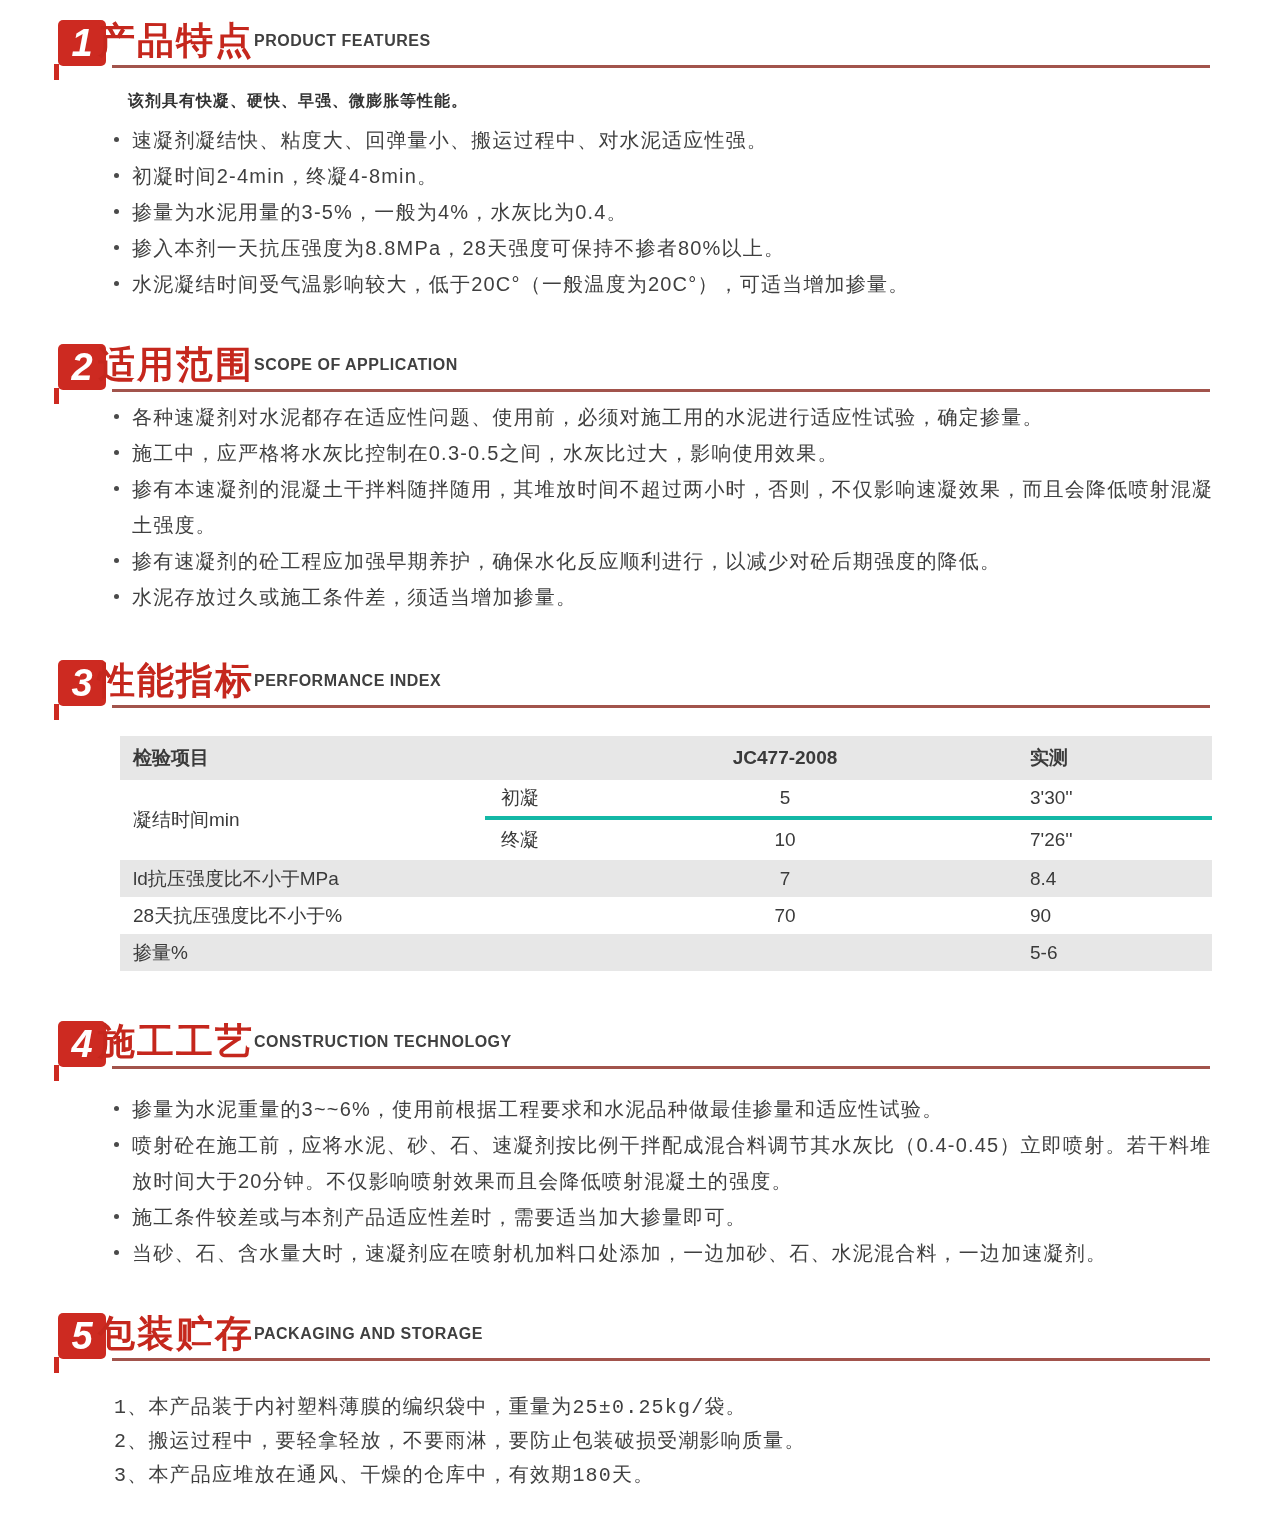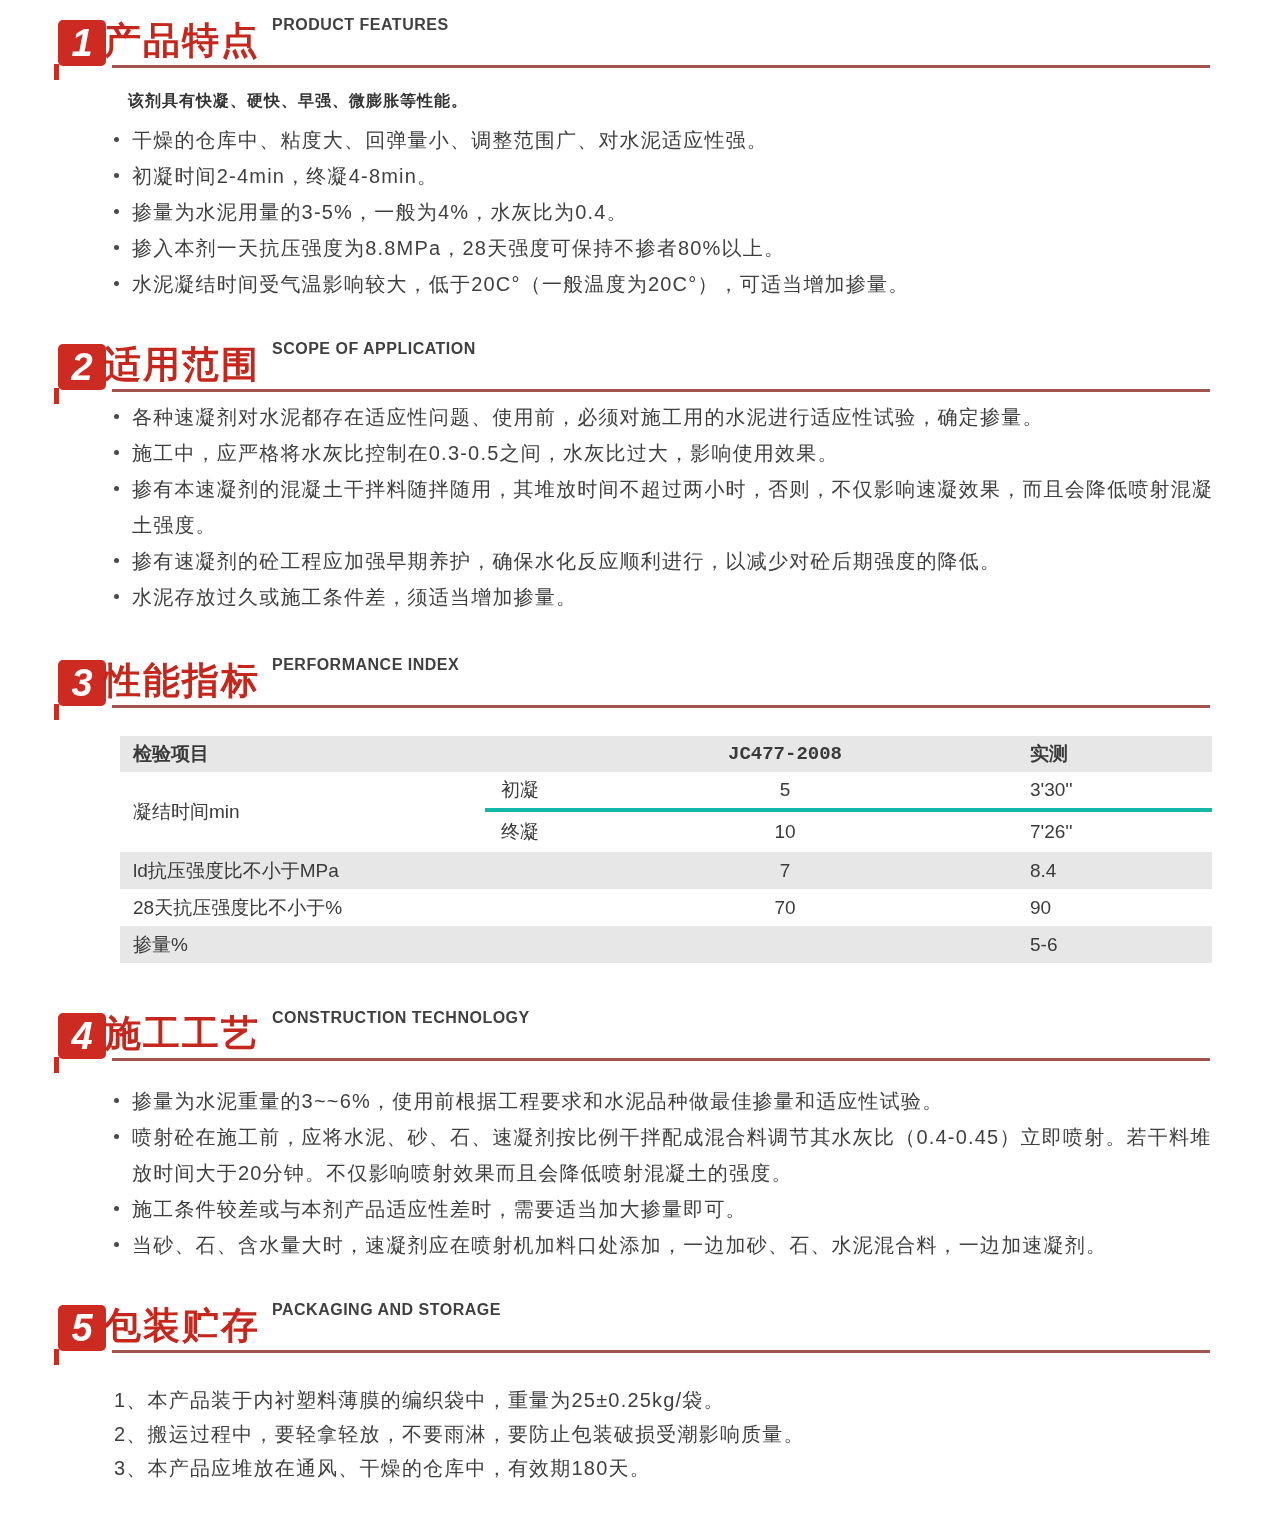--- a/index.html
+++ b/index.html
@@ -15,46 +15,46 @@
   .sec-num {
     position:absolute; left:0; top:0; width:48px; height:46px;
     background:#cd2a21; border-radius:5px;
     color:#fff; font-weight:bold; font-style:italic; font-size:38px;
     text-align:center; line-height:46px;
   }
   .sec-num::after {
     content:""; position:absolute; left:-4px; top:44px;
     width:5px; height:16px; background:#cd2a21;
   }
-  .sec-titles { position:absolute; left:46px; bottom:2px; display:flex; align-items:flex-start; gap:12px; white-space:nowrap; }
+  .sec-titles { position:absolute; left:40px; bottom:2px; display:flex; align-items:center; white-space:nowrap; }
   .title-zh { font-size:37px; font-weight:bold; color:#c5271d; letter-spacing:2px; }
   .title-en { font-size:16px; font-weight:bold; color:#404040; letter-spacing:0.5px; }
   .sec-line { position:absolute; left:54px; right:0; bottom:0; height:3px; background:#a2544c; }
 
   
   .intro { margin:20px 70px 0 128px; font-weight:bold; font-size:16px; color:#333; letter-spacing:1px; line-height:26px; }
   .bullets { margin:8px 64px 0 114px; }
   .bullet { display:flex; font-size:20px; line-height:36px; letter-spacing:1.2px; }
   .dot { flex:0 0 5px; width:5px; height:5px; border-radius:50%; background:#4a4a4a; margin:15px 13px 0 0; }
   .numlist { margin:30px 64px 0 114px; }
-  .numitem { font-size:20px; line-height:34px; letter-spacing:1.2px; }
+  .numitem { font-size:20px; line-height:34px; letter-spacing:1.2px;font-family:Liberation Mono, monospace; }
 
   
   .sec2 { margin-top:42px; }
   .sec2 .bullets { margin-top:7px; }
   .sec3 { margin-top:45px; }
   .sec4 { margin-top:50px; }
   .sec4 .bullets { margin-top:22px; }
   .sec5 { margin-top:42px; }
 
   
   .ptable { margin:28px 0 0 120px; width:1092px; font-size:19px; color:#3a3a3a; }
   .trow { display:grid; grid-template-columns:365px 165px 270px 292px; }
   .gray { background:#e7e7e7; }
-  .t-head { height:36px; font-weight:bold;font-family:Liberation Mono, monospace; }
+  .t-head { height:44px; font-weight:bold; }
   .t-span { grid-auto-rows:40px; }
   .t-data { height:37px; }
   .cell { display:flex; align-items:center; }
   .c-item { grid-column:1 / 3; padding-left:13px; }
   .c-label { grid-row:1 / 3; grid-column:1; padding-left:13px; }
   .c-sub { padding-left:16px; }
   .c-std { justify-content:center; }
   .c-meas { padding-left:110px; }
   .divider { border-bottom:4px solid #14b8a6; }
 </style>
@@ -69,21 +69,21 @@
       <div class="sec-titles">
         <span class="title-zh">产品特点</span>
         <span class="title-en">PRODUCT FEATURES</span>
       </div>
       <div class="sec-line"></div>
     </div>
     <div class="intro">该剂具有快凝、硬快、早强、微膨胀等性能。</div>
     <div class="bullets">
       <div class="bullet">
           <span class="dot"></span>
-          <span>干燥的仓库中、粘度大、回弹量小、调整范围广、对水泥适应性强。</span>
+          <span>速凝剂凝结快、粘度大、回弹量小、搬运过程中、对水泥适应性强。</span>
         </div>
       <div class="bullet">
           <span class="dot"></span>
           <span>初凝时间2-4min，终凝4-8min。</span>
         </div>
       <div class="bullet">
           <span class="dot"></span>
           <span>掺量为水泥用量的3-5%，一般为4%，水灰比为0.4。</span>
         </div>
       <div class="bullet">

